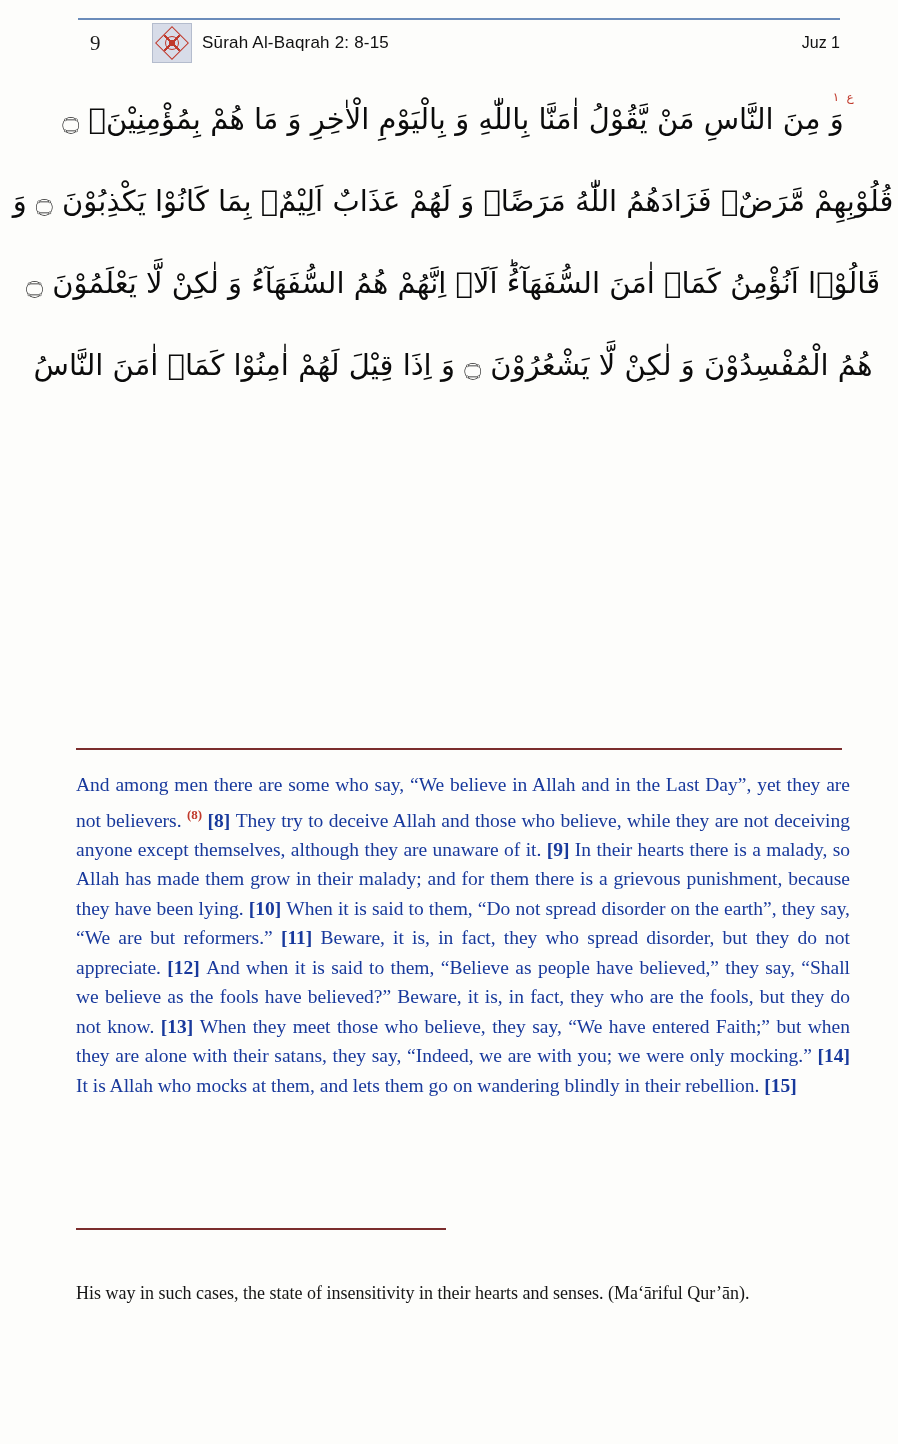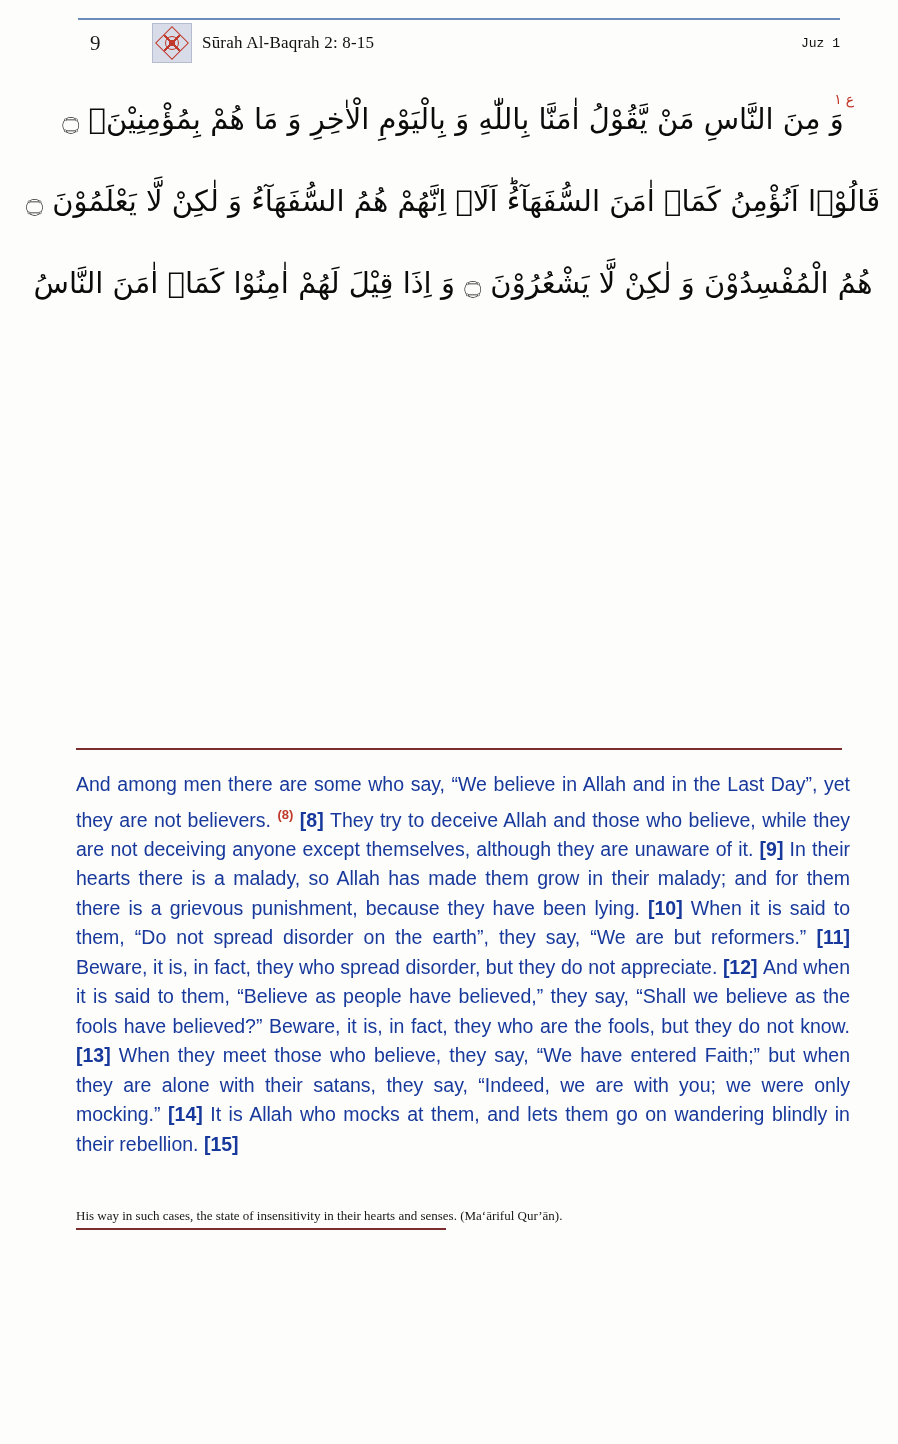--- a/index.html
+++ b/index.html
@@ -73,27 +73,27 @@
     left: 50%; top: 50%;
     width: 12px; height: 12px;
     transform: translate(-50%,-50%);
     border: 1.5px solid #c0392b;
     border-radius: 50%;
   }
   .surah-title {
     font-size: 17px;
     color: #111;
     letter-spacing: 0.2px;
-    font-family: Liberation Serif, serif;
+    font-family: Liberation Sans, sans-serif;
   }
   .juz {
     margin-left: auto;
-    font-size: 13px;
+    font-size: 16px;
     color: #111;
-    font-family: Liberation Mono, monospace;
+    font-family: Liberation Sans, sans-serif;
   }
 
   
   .arabic-block {
     position: absolute;
     top: 78px;
     left: 60px;
     right: 52px;
     height: 650px;
     direction: rtl;
@@ -110,43 +110,43 @@
     display: flex;
     align-items: center;
     justify-content: center;
     letter-spacing: 0px;
   }
   .ruku-mark {
     position: absolute;
     top: 14px;
     right: -8px;
     color: #c0392b;
-    font-family: Liberation Sans, sans-serif;
-    font-size: 14px;
+    font-family: Liberation Mono, monospace;
+    font-size: 12px;
     line-height: 1.05;
-    text-align: right;
+    text-align: left;
     width: 22px;
   }
 
   .arabic-divider {
     position: absolute;
     top: 748px;
     left: 76px;
     right: 56px;
     height: 2px;
     background: #7b2d2d;
   }
 
   
   .translation {
     position: absolute;
     top: 770px;
     left: 76px;
     right: 48px;
-    font-family: Liberation Sans, sans-serif;
+    font-family: Liberation Serif, serif;
     font-size: 19.5px;
     line-height: 29.5px;
     color: #18399c;
     text-align: justify;
     text-justify: inter-word;
   }
   .translation .vnum {
     color: #18399c;
     font-weight: bold;
   }
@@ -162,25 +162,25 @@
     top: 1228px;
     left: 76px;
     width: 370px;
     height: 2px;
     background: #7b2d2d;
   }
 
   
   .footnotes {
     position: absolute;
-    top: 1203px;
+    top: 1280px;
     left: 76px;
     right: 56px;
     font-family: "Liberation Serif", serif;
-    font-size: 13px;
+    font-size: 18px;
     line-height: 26px;
     color: #161616;
   }
   .footnote {
     text-align: justify;
     margin-bottom: 16px;
   }
   .footnote-marker {
     color: #c0392b;
   }
@@ -195,20 +195,21 @@
   <div class="header">
     <div class="page-number">9</div>
     <div class="ornament"></div>
     <div class="surah-title">Sūrah Al-Baqrah 2: 8-15</div>
     <div class="juz">Juz 1</div>
   </div>
 
   <div class="arabic-block">
     <div class="ruku-mark">ع ١</div>
     <div class="ayah-line">وَ مِنَ النَّاسِ مَنْ يَّقُوْلُ اٰمَنَّا بِاللّٰهِ وَ بِالْيَوْمِ الْاٰخِرِ وَ مَا هُمْ بِمُؤْمِنِيْنَۘ ۝</div>
+    <div class="ayah-line">قُلُوْبِهِمْ مَّرَضٌۙ فَزَادَهُمُ اللّٰهُ مَرَضًاۚ وَ لَهُمْ عَذَابٌ اَلِيْمٌۙ بِمَا كَانُوْا يَكْذِبُوْنَ ۝ وَ</div>
     <div class="ayah-line">قَالُوْۤا اَنُؤْمِنُ كَمَاۤ اٰمَنَ السُّفَهَآءُؕ اَلَاۤ اِنَّهُمْ هُمُ السُّفَهَآءُ وَ لٰكِنْ لَّا يَعْلَمُوْنَ ۝</div>
     <div class="ayah-line">هُمُ الْمُفْسِدُوْنَ وَ لٰكِنْ لَّا يَشْعُرُوْنَ ۝ وَ اِذَا قِيْلَ لَهُمْ اٰمِنُوْا كَمَاۤ اٰمَنَ النَّاسُ</div>
   </div>
 
   <div class="arabic-divider"></div>
 
   <div class="translation" id="translation-body"><span>And among men there are some who say, “We believe in Allah and in the Last Day”, yet they are not believers. </span><sup class="fnref">(8)</sup><span class="vnum"> [8] </span><span>They try to deceive Allah and those who believe, while they are not deceiving anyone except themselves, although they are unaware of it. </span><span class="vnum"> [9] </span><span>In their hearts there is a malady, so Allah has made them grow in their malady; and for them there is a grievous punishment, because they have been lying. </span><span class="vnum"> [10] </span><span>When it is said to them, “Do not spread disorder on the earth”, they say, “We are but reformers.” </span><span class="vnum"> [11] </span><span>Beware, it is, in fact, they who spread disorder, but they do not appreciate. </span><span class="vnum"> [12] </span><span>And when it is said to them, “Believe as people have believed,” they say, “Shall we believe as the fools have believed?” Beware, it is, in fact, they who are the fools, but they do not know. </span><span class="vnum"> [13] </span><span>When they meet those who believe, they say, “We have entered Faith;” but when they are alone with their satans, they say, “Indeed, we are with you; we were only mocking.” </span><span class="vnum"> [14] </span><span>It is Allah who mocks at them, and lets them go on wandering blindly in their rebellion. </span><span class="vnum"> [15] </span></div>
 
   <div class="footnote-divider"></div>
 

